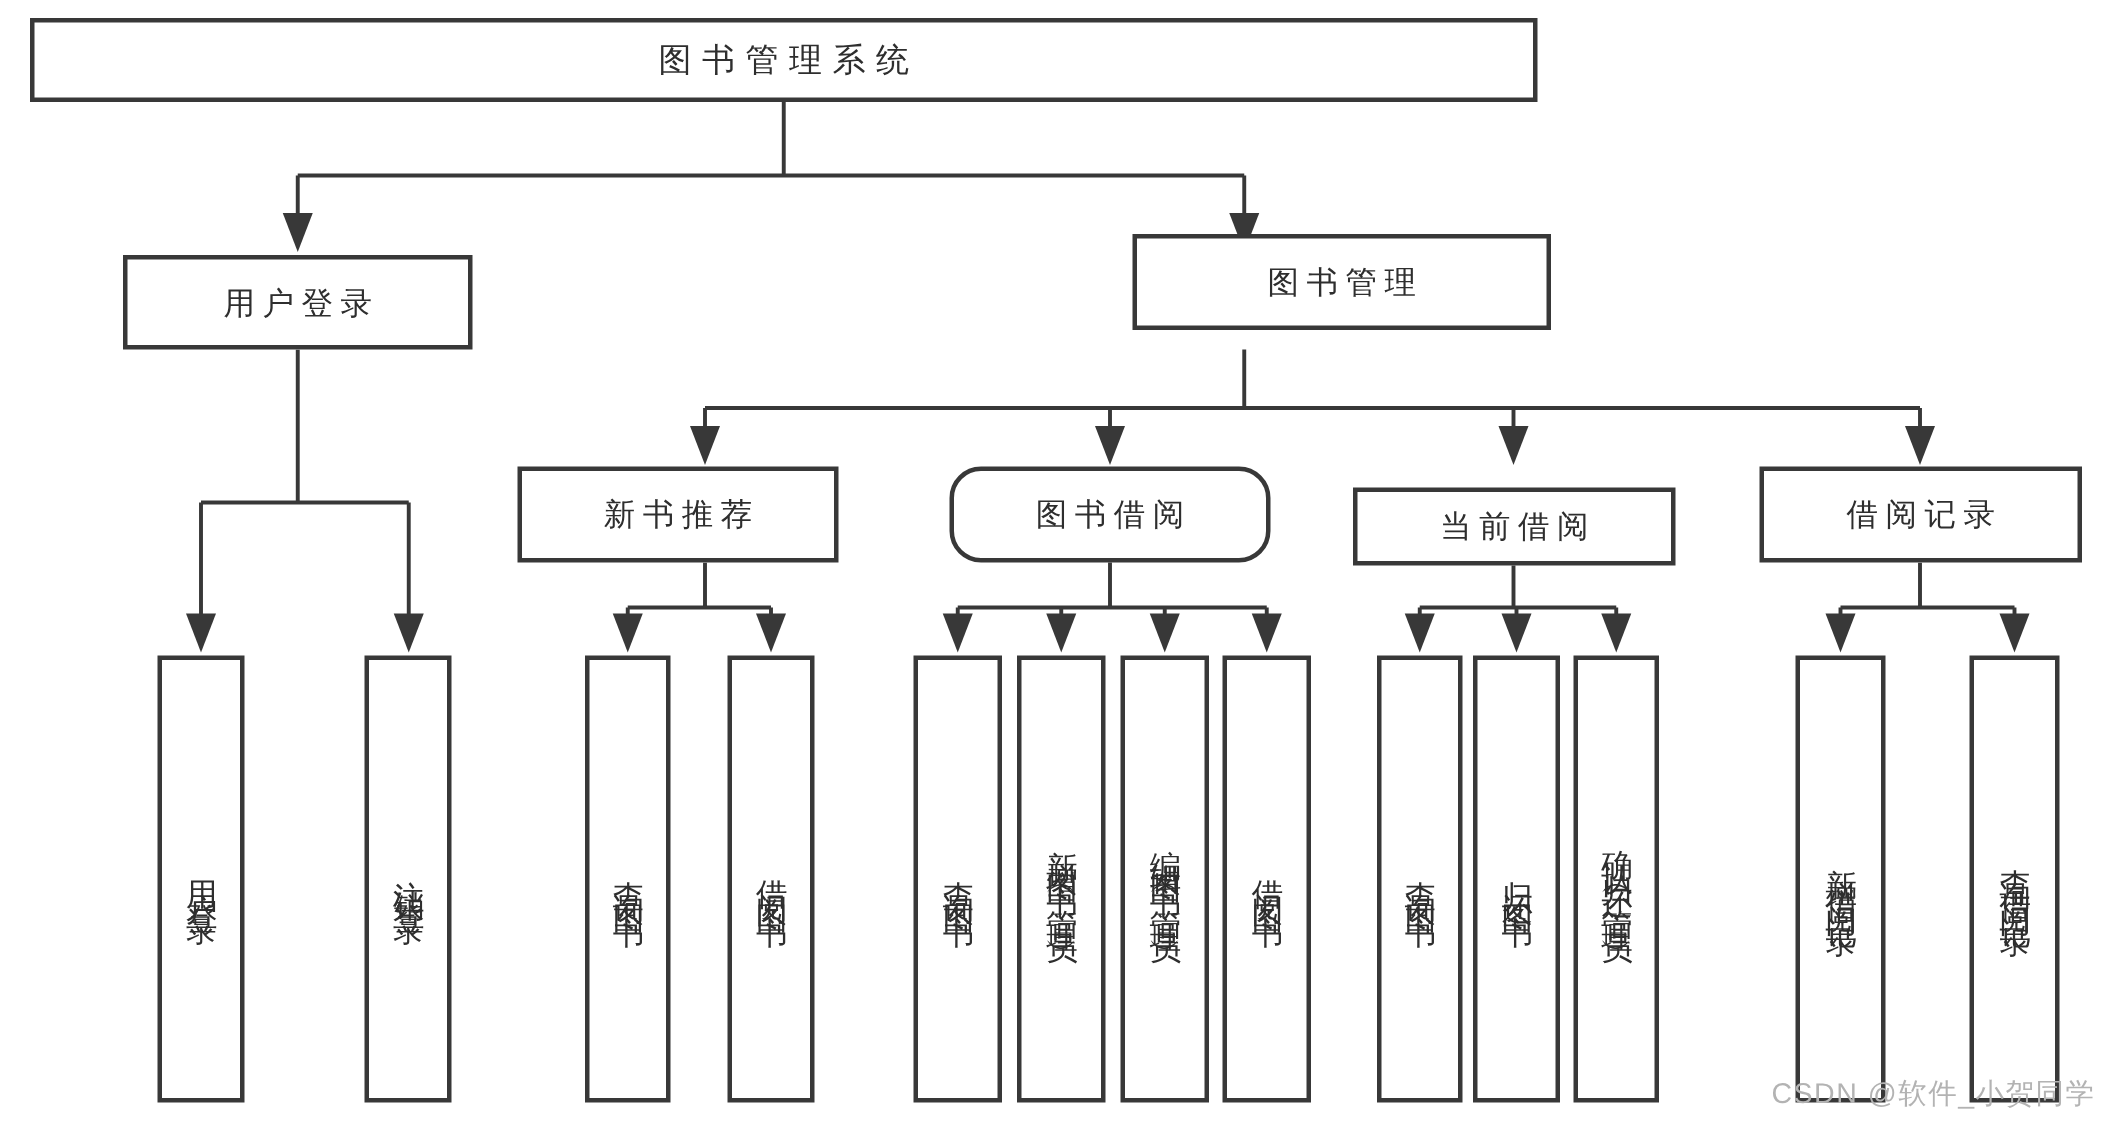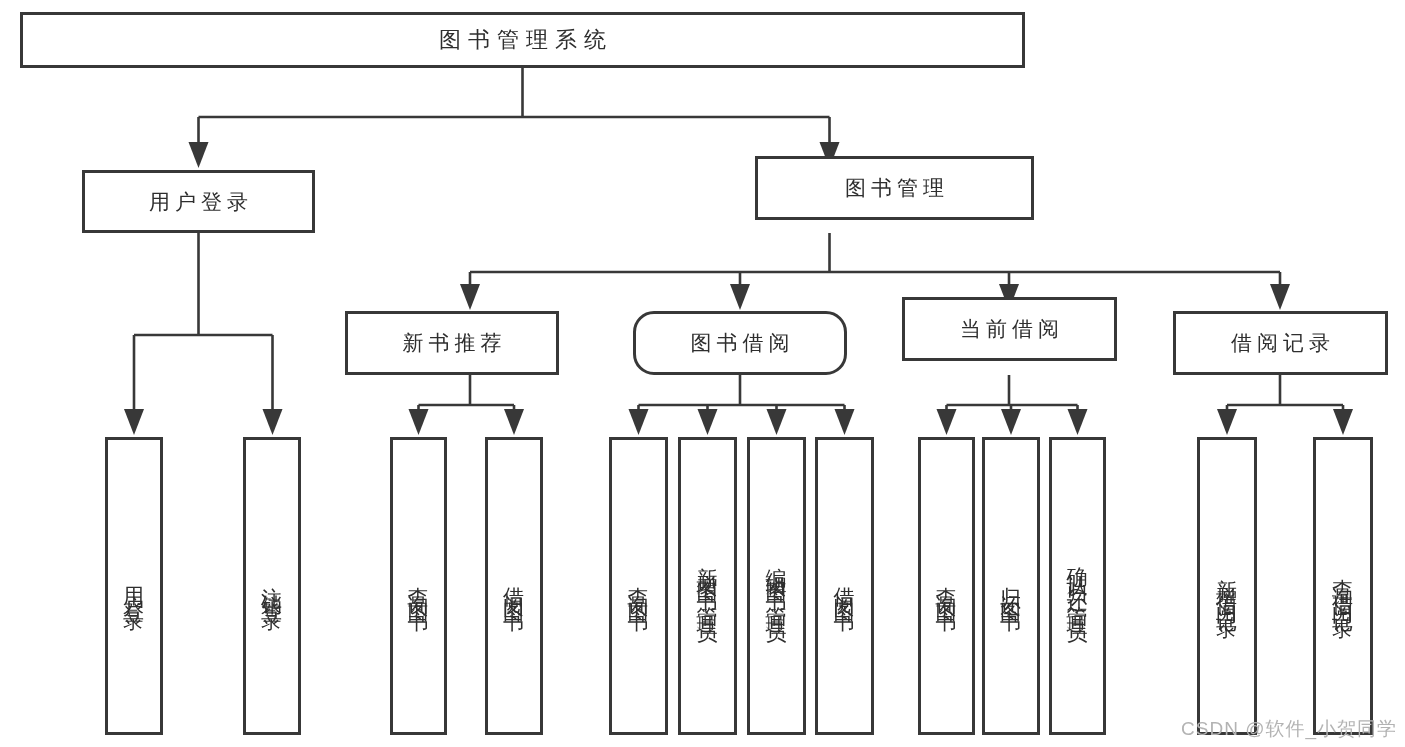--- a/index.html
+++ b/index.html
@@ -130,21 +130,21 @@
   <div class="node h-label" style="left:712px; top:156px; width:279px; height:64px;margin-left:43px;">
     <span>图书管理</span>
   </div>
 
   <div class="node h-label" style="left:345px; top:311px; width:214px; height:64px;">
     <span>新书推荐</span>
   </div>
   <div class="node h-label" style="left:633px; top:311px; width:214px; height:64px;border-radius:21px;">
     <span>图书借阅</span>
   </div>
-  <div class="node h-label" style="left:902px; top:297px; width:215px; height:64px;">
+  <div class="node h-label" style="left:902px; top:325px; width:215px; height:52px;">
     <span>当前借阅</span>
   </div>
   <div class="node h-label" style="left:1173px; top:311px; width:215px; height:64px;">
     <span>借阅记录</span>
   </div>
 
   <div class="leaf" style="left:105px; width:58px;">
     <span>用户登录</span>
   </div>
   <div class="leaf" style="left:243px; width:58px;">

